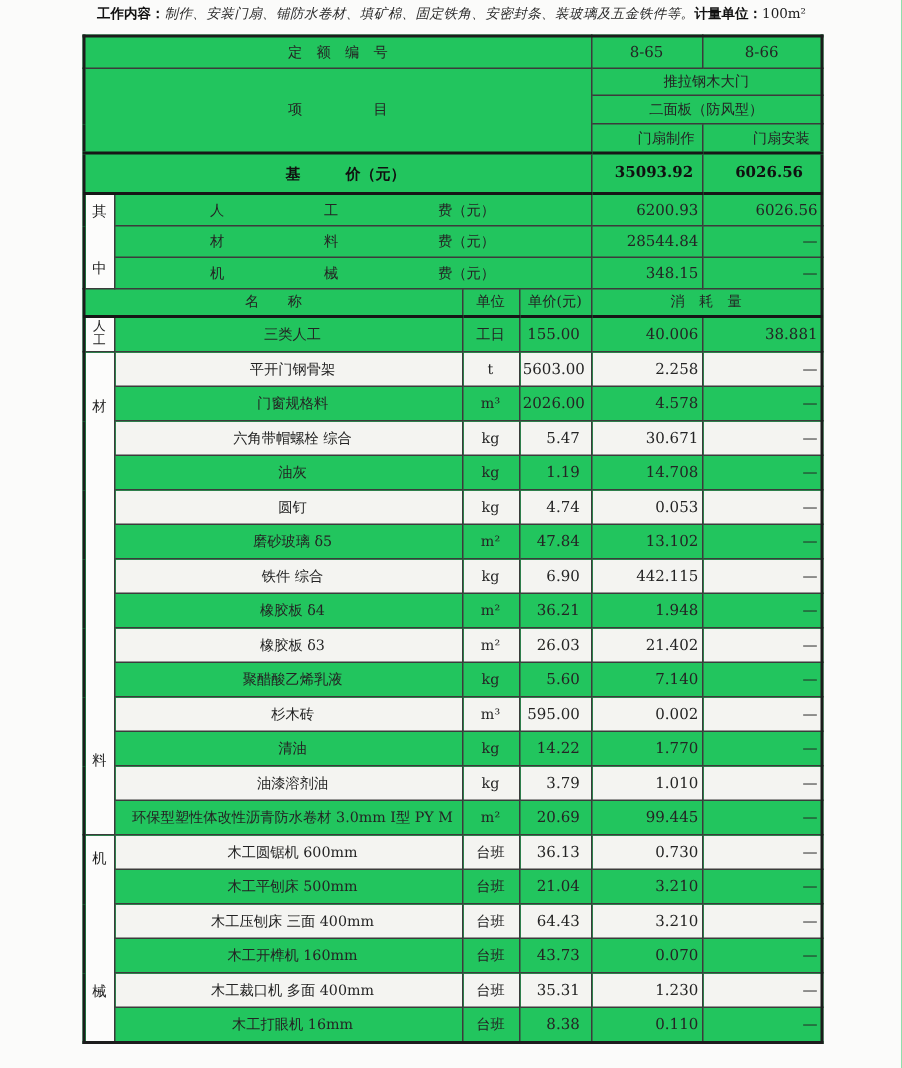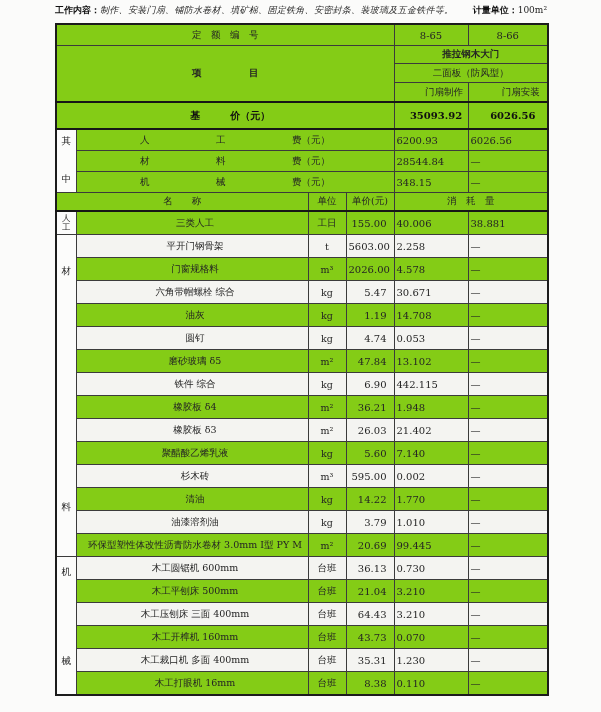--- a/index.html
+++ b/index.html
@@ -7,62 +7,62 @@
     width:601px;height:712px;
     background:#fbfbfa;
     font-family:"DejaVu Serif","Liberation Serif",serif;
     color:#222;
     position:relative;
     overflow:hidden;
   }
   .page{position:absolute;left:55px;top:3px;width:492px;}
   
   .caption{
-    display:flex;justify-content:space-between;align-items:baseline;
+    display:flex;justify-content:center;align-items:baseline;
     font-size:9px;line-height:14px;white-space:nowrap;margin-bottom:6px;
   }
   .caption .lbl{font-weight:bold;color:#111;}
   .caption .txt{font-style:italic;letter-spacing:0.3px;color:#2a2a2a;}
   .caption .unit-val{color:#1d1d1d;}
   
   table.quota{
     border-collapse:collapse;table-layout:fixed;
     width:492px;
     border:2px solid #1c1c1c;
-    background:#84cc16;
+    background:#22c55e;
   }
   col.c-cat{width:20px;}
   col.c-name{width:232px;}
   col.c-unit{width:38px;}
   col.c-price{width:48px;}
   col.c-q1{width:74px;}
   col.c-q2{width:80px;}
   td{
     border:1px solid #3b3b3b;
     font-size:9.5px;
     padding:0 2px;
     color:#242424;
     overflow:hidden;white-space:nowrap;
   }
   .center{text-align:center;}
   .spread{text-align:center;white-space:pre;}
   tr.r1 td{height:20px;}
-  tr.r2 td{height:17px;font-weight:bold;}
+  tr.r2 td{height:17px;}
   tr.r3 td{height:18px;}
   tr.r4 td{height:18px;padding-left:28px;}
   tr.r-base td{height:25px;font-weight:bold;font-size:10px;color:#101010;padding-left:12px;}
   tr.r-base td{border-top:2.5px solid #161616;border-bottom:2.5px solid #161616;}
   tr.r-cost td{height:20px;}
   tr.r-head td{height:17px;border-bottom:2.5px solid #161616;}
   #data-body td{height:22px;}
   #data-body tr:nth-child(even){background:#f4f4f1;}
   td.cat{padding:0;background:#fcfcfb;}
   td.name{text-align:center;padding-left:8px;}
   td.price{text-align:right;padding-right:7px;font-size:10px;}
-  td.qty{text-align:left;font-size:10px;}
+  td.qty{text-align:right;font-size:10px;}
   td.unit{text-align:center;}
   .cat-split{
     display:flex;flex-direction:column;align-items:center;
     height:100%;box-sizing:border-box;
     font-size:9.5px;
   }
   .cat-split.mat{justify-content:space-between;padding:30px 0 42px;}
   .cat-split.mach{justify-content:space-between;padding:9px 0 26px;}
   .cat-split.among{justify-content:space-between;padding:5px 0 6px;}
   .cat-stack{

